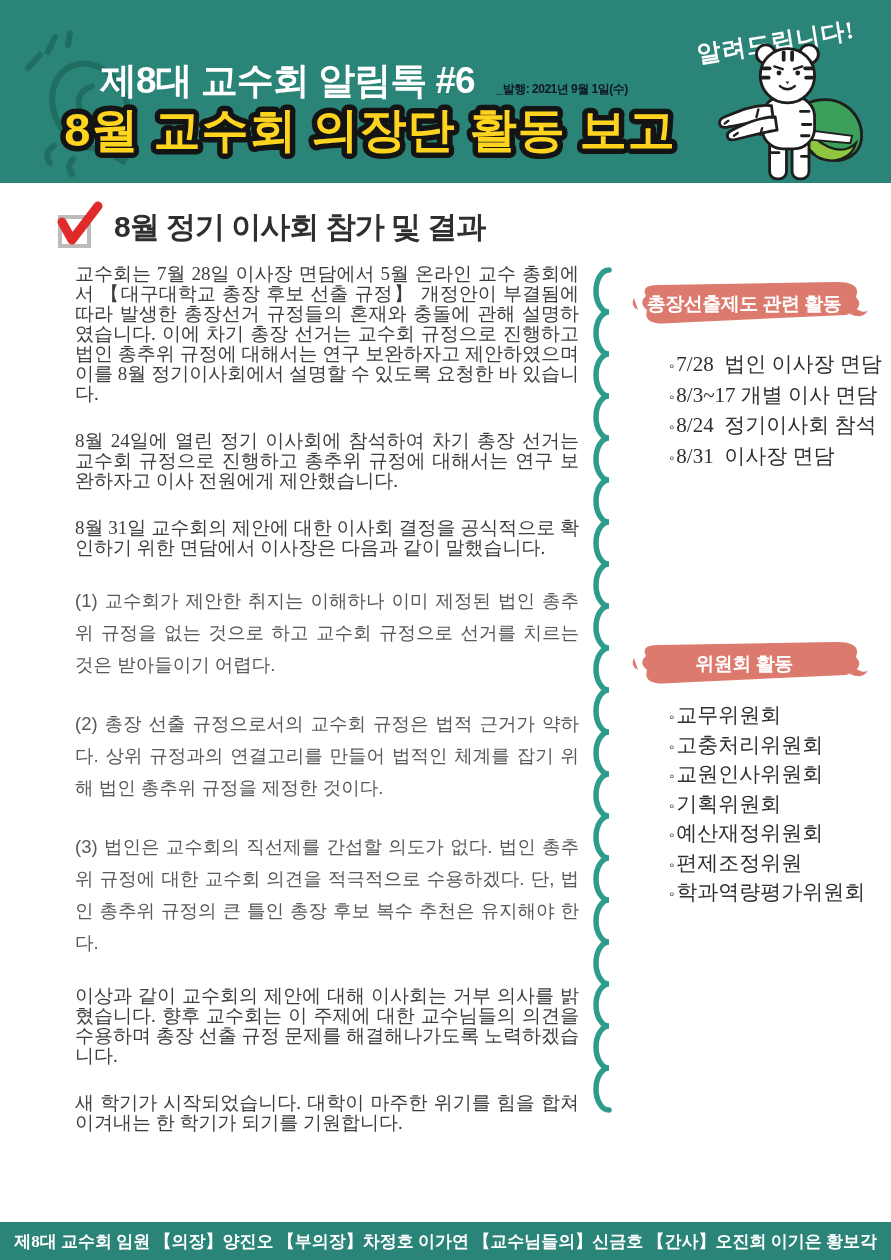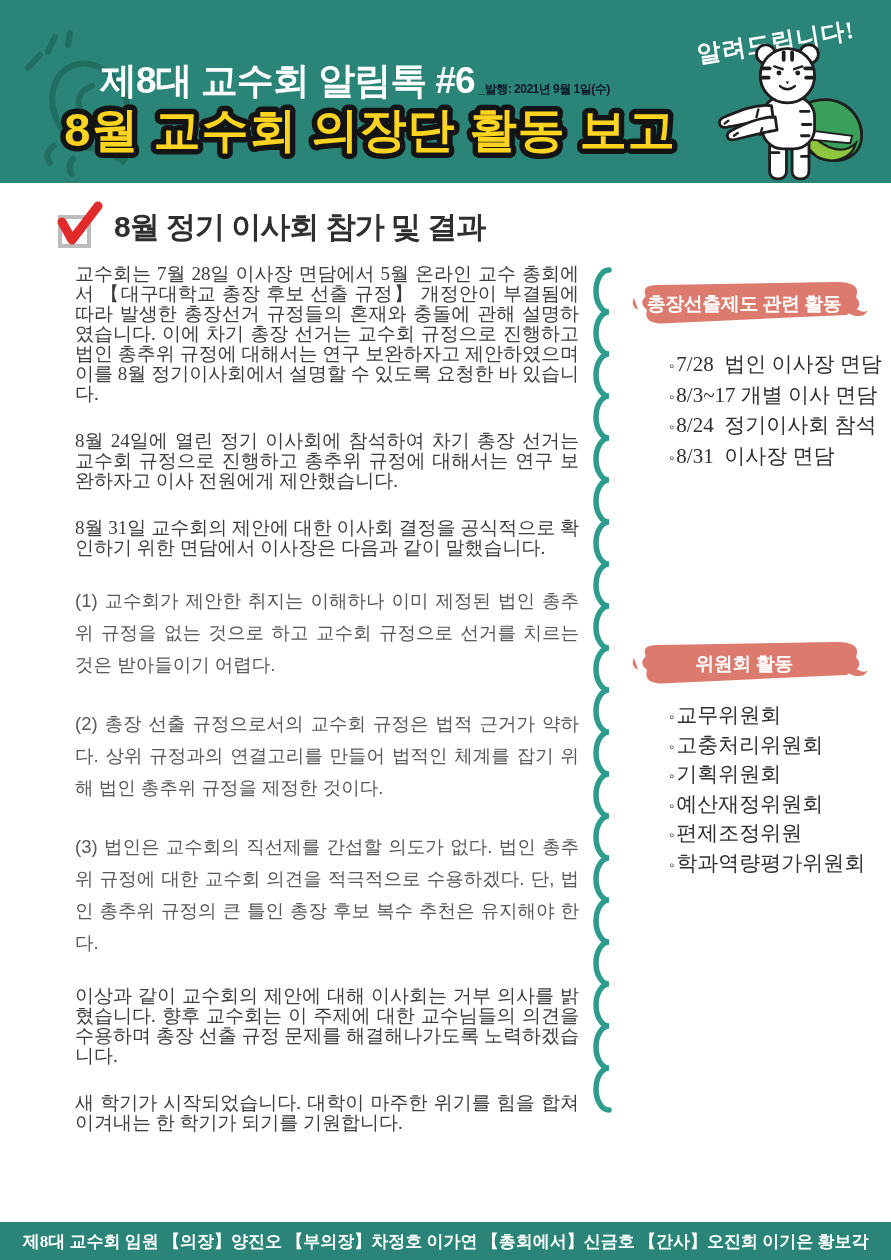--- a/index.html
+++ b/index.html
@@ -11,21 +11,21 @@
   }
 
   
   .header {
     position:absolute; left:0; top:0; width:891px; height:183px;
     background:#2a8478;
   }
   .megaphone { position:absolute; left:18px; top:28px; }
   .title-row {
     position:absolute; left:100px; top:56px;
-    display:flex; align-items:baseline; gap:4px; white-space:nowrap;
+    display:flex; align-items:baseline; gap:22px; white-space:nowrap;
   }
   .main-title {
     color:#ffffff; font-size:37px; font-weight:800; letter-spacing:-1px;
   }
   .issue-info {
     color:#0f172a; font-size:12px; font-weight:600; letter-spacing:-0.5px;
   }
   .subtitle-svg { position:absolute; left:40px; top:96px; }
   .callout {
     position:absolute; right:36px; top:26px;
@@ -242,25 +242,26 @@
         <svg width="240" height="56" viewBox="0 0 240 56">
           <path d="M16 20 Q10 8 30 9 L204 6 Q232 5 226 21 Q236 32 216 39 L42 47 Q12 50 17 34 Q8 27 16 20 Z" fill="#dd7a6e"></path>
           <path d="M222 30 q12 9 16 4 q-5 10 -18 4" fill="#dd7a6e"></path>
           <path d="M4 22 q-4 8 4 12" fill="#dd7a6e"></path>
         </svg>
         <div class="brush-text">위원회 활동</div>
       </div>
       <ul class="side-list side-list-2">
         <li><span class="bullet">◦</span><span>교무위원회</span></li>
         <li><span class="bullet">◦</span><span>고충처리위원회</span></li>
+        <li><span class="bullet">◦</span><span>교원인사위원회</span></li>
         <li><span class="bullet">◦</span><span>기획위원회</span></li>
         <li><span class="bullet">◦</span><span>예산재정위원회</span></li>
         <li><span class="bullet">◦</span><span>편제조정위원</span></li>
         <li><span class="bullet">◦</span><span>학과역량평가위원회</span></li>
       </ul>
     </div>
   </aside>
 
   <footer class="footer">
-    <p>제8대 교수회 임원  【의장】양진오   【부의장】차정호 이가연   【총회에서】신금호   【간사】오진희 이기은 황보각</p>
+    <p>제8대 교수회 임원  【의장】양진오   【부의장】차정호 이가연   【교수님들의】신금호   【간사】오진희 이기은 황보각</p>
   </footer>
 
 </div>
 
 </body></html>

